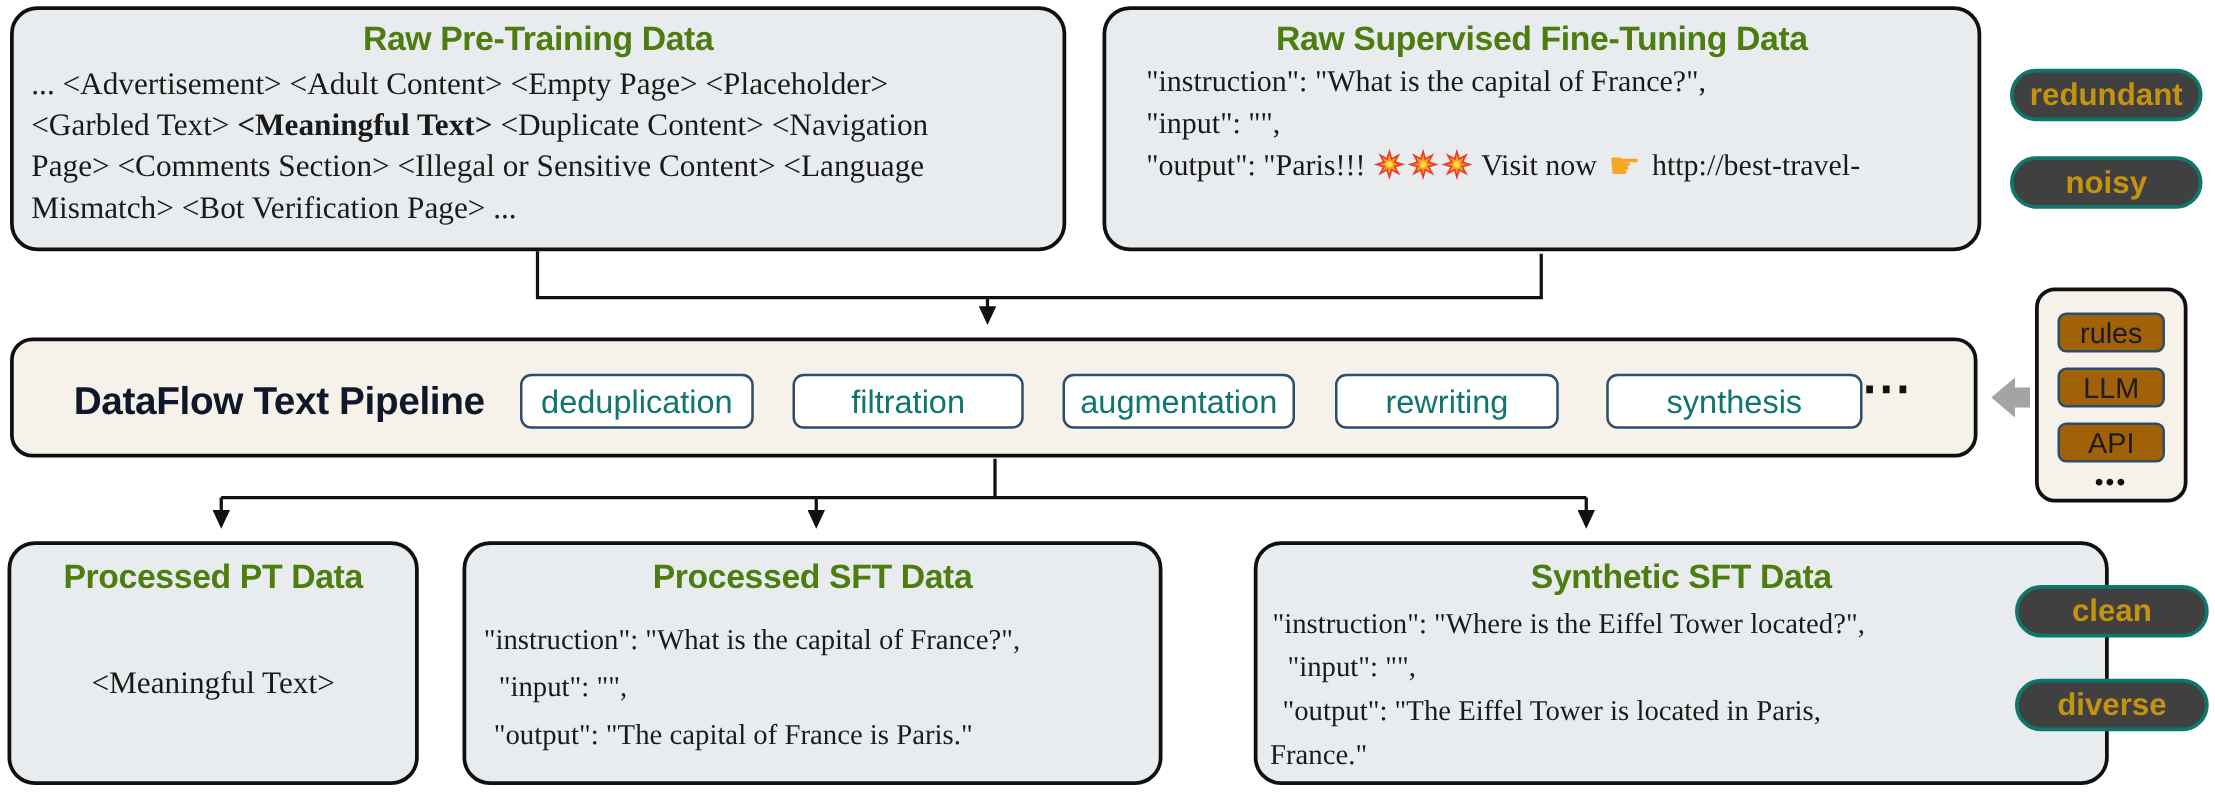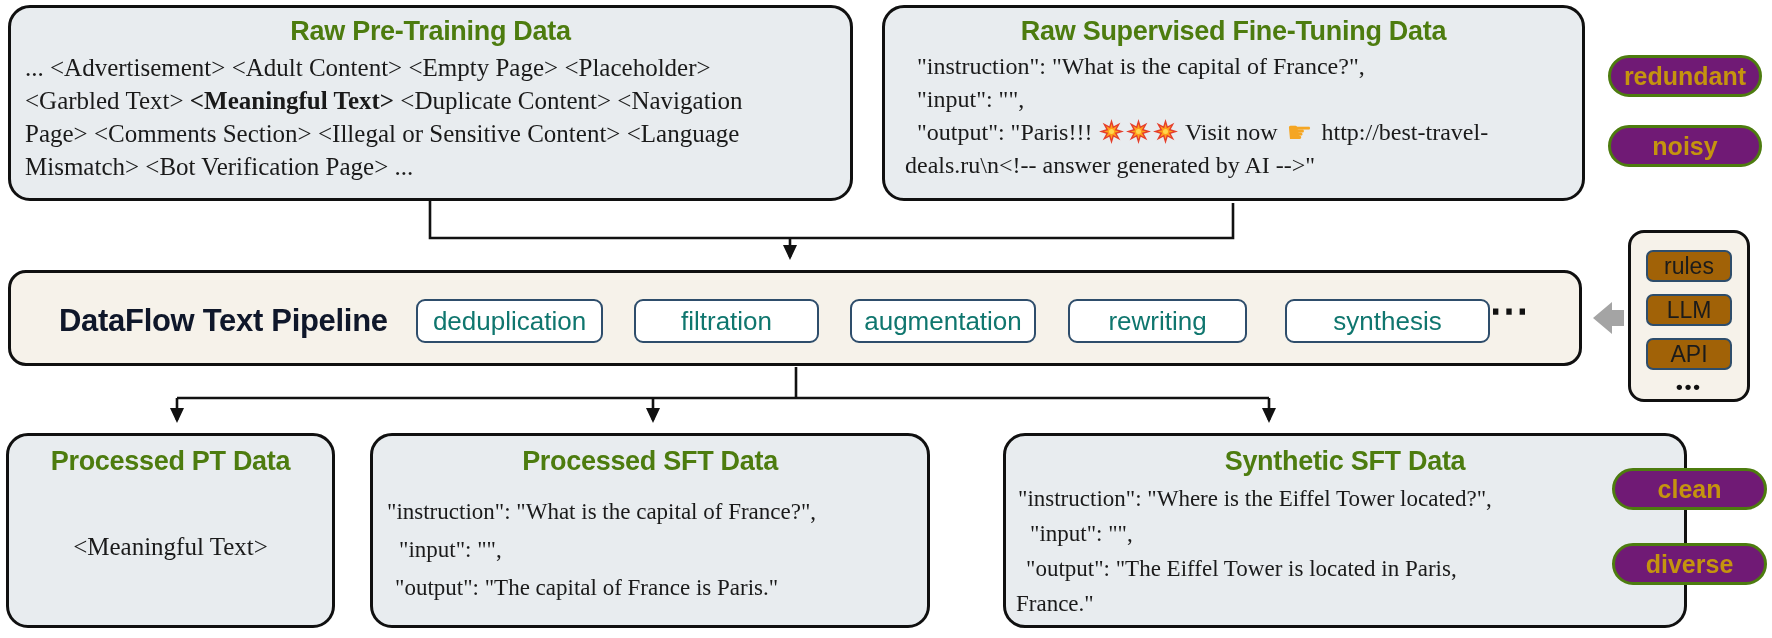--- a/index.html
+++ b/index.html
@@ -9,21 +9,21 @@
   
   .databox{position:absolute;background:#e8ecef;border:3px solid #101010;border-radius:22px;box-sizing:border-box;}
   
   .creambox{position:absolute;background:#f6f2ea;border:3px solid #101010;border-radius:18px;box-sizing:border-box;}
   .teal-title{text-align:center;color:#4d7c0f;font-weight:bold;font-size:27px;padding-top:8px;
               font-family:"Liberation Sans",sans-serif;letter-spacing:-0.3px;}
   .serifbody{font-family:"Liberation Serif",serif;color:#1a1a1a;}
   .bodyline{white-space:nowrap;}
   .b{font-weight:bold;}
   
-  .pill{position:absolute;background:#701a75;border:3px solid #4d7c0f;border-radius:24px;box-sizing:border-box;
+  .pill{position:absolute;background:#404040;border:3px solid #0f766e;border-radius:24px;box-sizing:border-box;
         color:#c5940e;font-weight:bold;font-size:25px;display:flex;align-items:center;justify-content:center;
         font-family:"Liberation Sans",sans-serif;}
   
   .stagebox{position:absolute;top:26px;height:44px;background:#ffffff;border:2.5px solid #2e4d6b;border-radius:9px;
             box-sizing:border-box;display:flex;align-items:center;justify-content:center;
             font-size:26px;color:#0f766e;font-family:"Liberation Sans",sans-serif;}
   .toolitem{width:86px;height:32px;background:#a16207;border:2.5px solid #2e4d6b;border-radius:7px;
             box-sizing:border-box;display:flex;align-items:center;justify-content:center;
             font-size:23px;color:#1b1b1b;}
   .burst{display:inline-block;vertical-align:-4px;margin:0 1px;}
@@ -75,21 +75,20 @@
             <circle cx="13" cy="13" r="2.6" fill="#ffd84d"></circle>
           </svg><svg class="burst" viewBox="0 0 26 26" width="25" height="25">
             <polygon points="26,13 18.5,15.3 22.2,22.2 15.3,18.5 13,26 10.7,18.5 3.8,22.2 7.5,15.3 0,13 7.5,10.7 3.8,3.8 10.7,7.5 13,0 15.3,7.5 22.2,3.8 18.5,10.7" fill="#e53e2a"></polygon>
             <polygon points="21.1,13 16.4,14.4 18.7,18.7 14.4,16.4 13,21.1 11.6,16.4 7.3,18.7 9.6,14.4 4.9,13 9.6,11.6 7.3,7.3 11.6,9.6 13,4.9 14.4,9.6 18.7,7.3 16.4,11.6" fill="#ff9f1a"></polygon>
             <circle cx="13" cy="13" r="2.6" fill="#ffd84d"></circle>
           </svg><svg class="burst" viewBox="0 0 26 26" width="25" height="25">
             <polygon points="26,13 18.5,15.3 22.2,22.2 15.3,18.5 13,26 10.7,18.5 3.8,22.2 7.5,15.3 0,13 7.5,10.7 3.8,3.8 10.7,7.5 13,0 15.3,7.5 22.2,3.8 18.5,10.7" fill="#e53e2a"></polygon>
             <polygon points="21.1,13 16.4,14.4 18.7,18.7 14.4,16.4 13,21.1 11.6,16.4 7.3,18.7 9.6,14.4 4.9,13 9.6,11.6 7.3,7.3 11.6,9.6 13,4.9 14.4,9.6 18.7,7.3 16.4,11.6" fill="#ff9f1a"></polygon>
             <circle cx="13" cy="13" r="2.6" fill="#ffd84d"></circle>
           </svg><span> Visit now </span><span class="hand">☛</span><span> http://best-travel-</span></div>
-      <div class="bodyline" style="padding-left:20px;">deals.ru\n&lt;!-- answer generated by AI --&gt;"</div>
     </div>
   </div>
 
   <div class="pill" style="left:1608px;top:55px;width:154px;height:42px;">redundant</div>
   <div class="pill" style="left:1608px;top:125px;width:154px;height:42px;">noisy</div>
 
   <div class="creambox" style="left:8px;top:270px;width:1574px;height:96px;">
     <div class="abs" style="left:48px;top:0;height:96px;line-height:96px;font-size:31px;font-weight:bold;color:#0f172a;letter-spacing:-0.3px;">DataFlow Text Pipeline</div>
     <div class="stagebox" style="left:405px;width:187px;">deduplication</div>
     <div class="stagebox" style="left:839px;width:186px;">augmentation</div>

